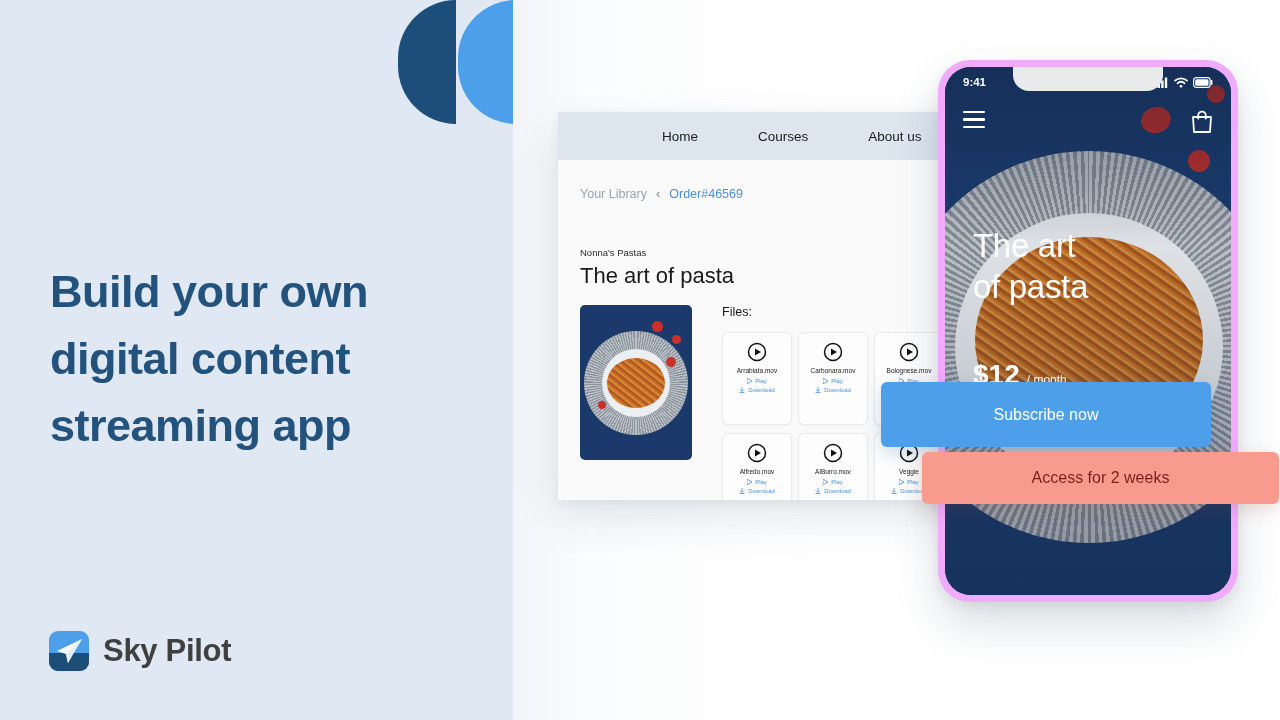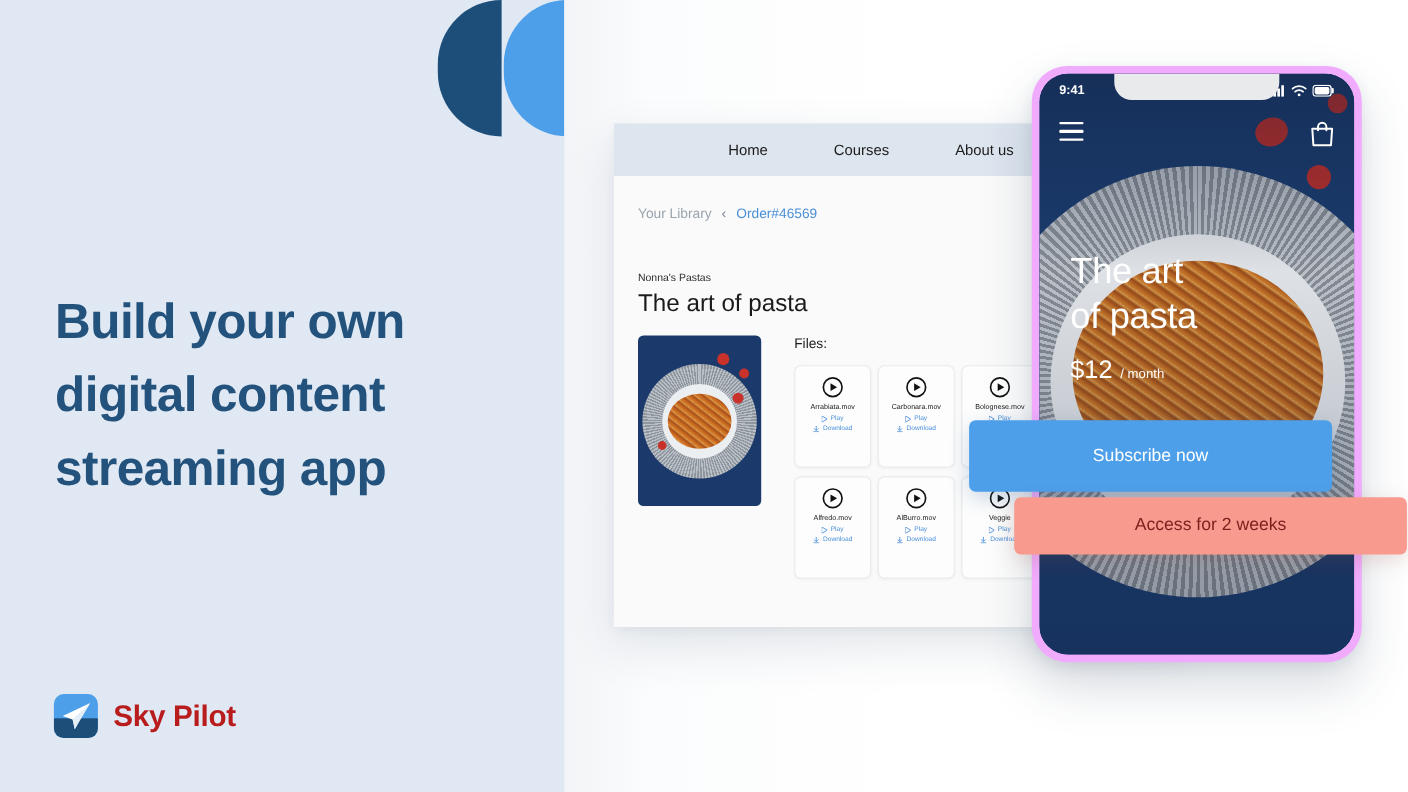--- a/index.html
+++ b/index.html
@@ -28,31 +28,31 @@
 
   .logo-row{position:absolute;left:49px;top:631px;display:flex;align-items:center;gap:14px;}
   .logo-mark{
     position:relative;width:40px;height:40px;border-radius:9px;overflow:hidden;
     background:#4d9fea;flex:none;
   }
   .logo-mark .bottom{
     position:absolute;left:0;bottom:0;width:100%;height:46%;background:#1d4e79;
   }
   .logo-mark svg{position:absolute;left:5px;top:7px;}
-  .logo-text{font-size:27px;font-weight:bold;color:#b91c1c;letter-spacing:-0.3px;}
+  .logo-text{font-size:31px;font-weight:bold;color:#404040;letter-spacing:-0.3px;}
 
   
   .right-panel{
     position:absolute;left:513px;top:0;width:767px;height:720px;
     background:linear-gradient(90deg,#f2f4f7 0%,#fbfcfd 10%,#ffffff 40%,#ffffff 100%);
   }
 
   
   .browser{
-    position:absolute;left:558px;top:112px;width:520px;height:458px;
+    position:absolute;left:558px;top:112px;width:520px;height:388px;
     background:#fafafa;overflow:hidden;
     box-shadow:0 18px 40px rgba(40,60,90,0.13),0 3px 10px rgba(40,60,90,0.06);
   }
   .browser-nav{
     height:48px;background:#dde5ef;display:flex;align-items:center;
     padding-left:104px;gap:60px;
   }
   .browser-nav a{
     font-size:13.5px;color:#1c1c1c;text-decoration:none;white-space:nowrap;
   }
@@ -150,21 +150,21 @@
   }
   .status-icons{display:flex;align-items:center;gap:5px;}
   .phone-topbar{
     position:absolute;left:0;top:38px;width:100%;height:34px;z-index:4;
     display:flex;align-items:center;justify-content:space-between;padding:0 18px;box-sizing:border-box;
   }
   .hamburger span{display:block;width:22px;height:2.4px;background:#fff;margin-bottom:5px;border-radius:1px;}
   .phone-hero{position:absolute;left:28px;top:158px;z-index:4;color:#fff;}
   .phone-hero .h{font-size:33px;line-height:41px;font-weight:normal;letter-spacing:-0.3px;}
   .price-row{display:flex;align-items:baseline;gap:7px;margin-top:16px;}
-  .price{font-size:23px;font-weight:normal;}
+  .price{font-size:28px;font-weight:bold;margin-top:36px;}
   .per{font-size:12px;}
 
   
   .cta-blue{
     position:absolute;left:881px;top:382px;width:330px;height:65px;
     background:#4d9fea;border-radius:6px;z-index:20;
     display:flex;align-items:center;justify-content:center;
     color:#fff;font-size:16px;
     box-shadow:0 6px 18px rgba(40,90,150,0.22);
   }

